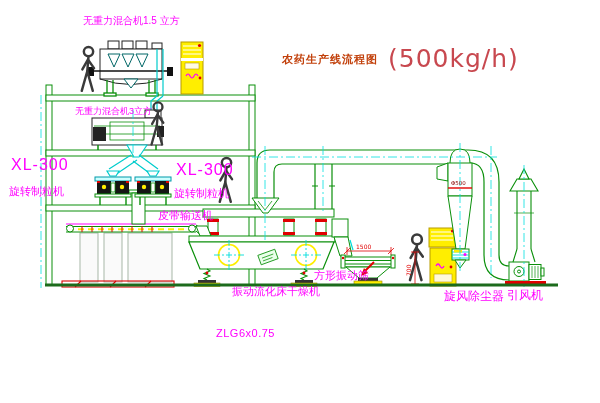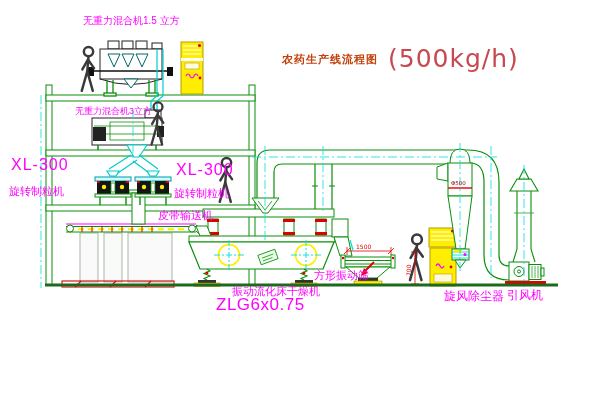--- a/index.html
+++ b/index.html
@@ -3,21 +3,21 @@
 <meta charset="utf-8">
 <style>
   html,body{margin:0;padding:0;background:#ffffff;}
   .stage{position:relative;width:600px;height:403px;background:#ffffff;overflow:hidden;
          font-family:"DejaVu Sans",sans-serif;}
   .stage svg{position:absolute;left:0;top:0;}
   .lbl{position:absolute;color:#FF00FF;white-space:nowrap;line-height:1;
        font-family:Liberation Sans, sans-serif;}
   .lbl.small{font-size:11px;}
   .lbl.model{font-size:16px;letter-spacing:1px;}
-  .lbl.model-big{font-size:17px;letter-spacing:.5px;}
+  .lbl.model-big{font-size:11px;letter-spacing:.5px;margin-top:32px;}
   .title-cn{position:absolute;left:282px;top:52px;color:#c2410c;font-size:11px;
             font-weight:700;letter-spacing:1px;white-space:nowrap;}
   .title-cap{position:absolute;left:388px;top:44px;color:#C8484F;font-size:25px;
              font-weight:400;letter-spacing:1px;white-space:nowrap;}
   .dim{position:absolute;color:#E00000;font-size:6px;white-space:nowrap;}
   .dim.vert{transform:rotate(-90deg);transform-origin:left top;}
   .dim.dark{color:#8B0000;font-size:5.5px;}
 </style>
 </head>
 <body>

